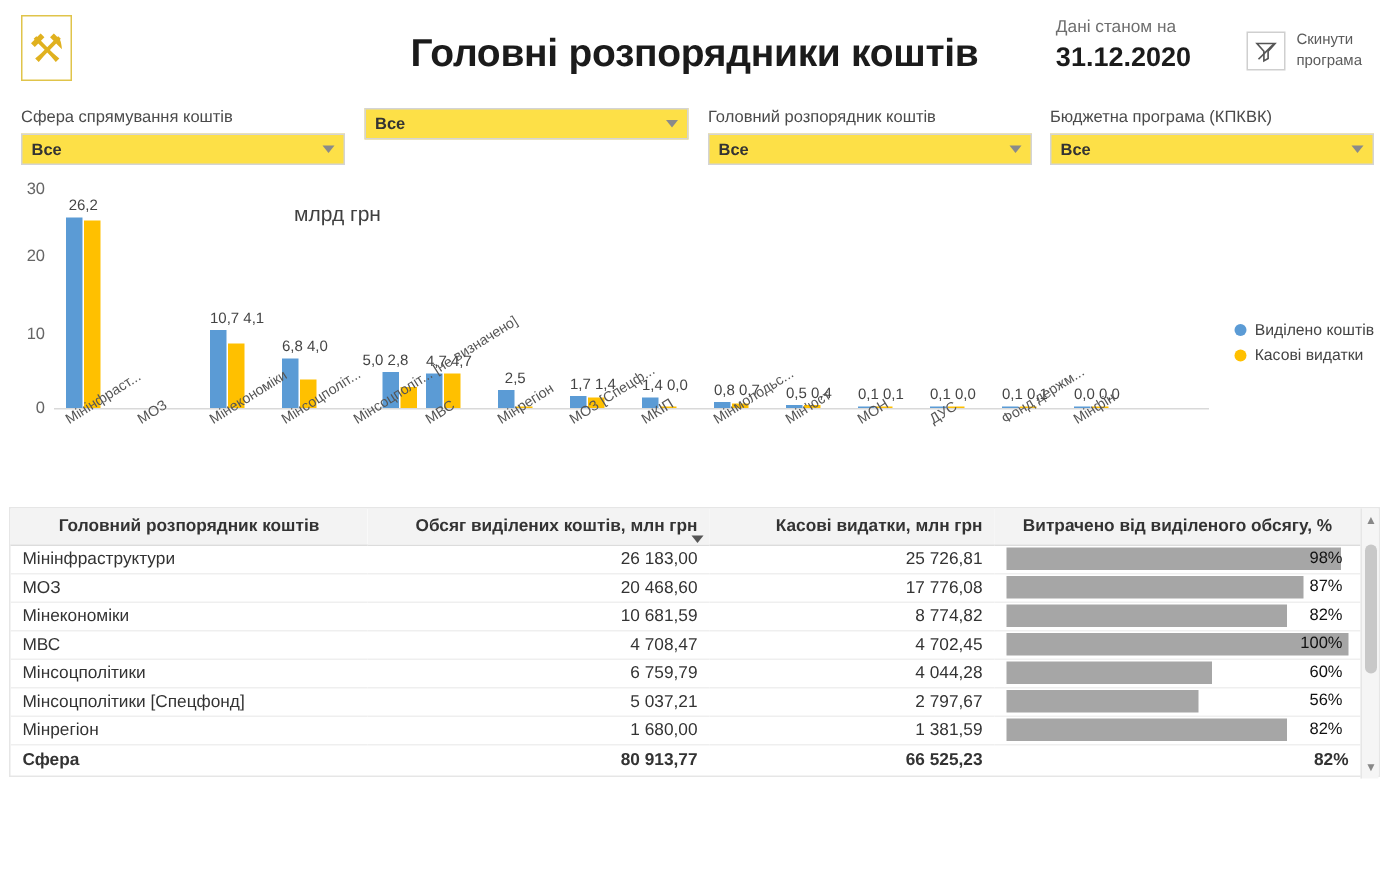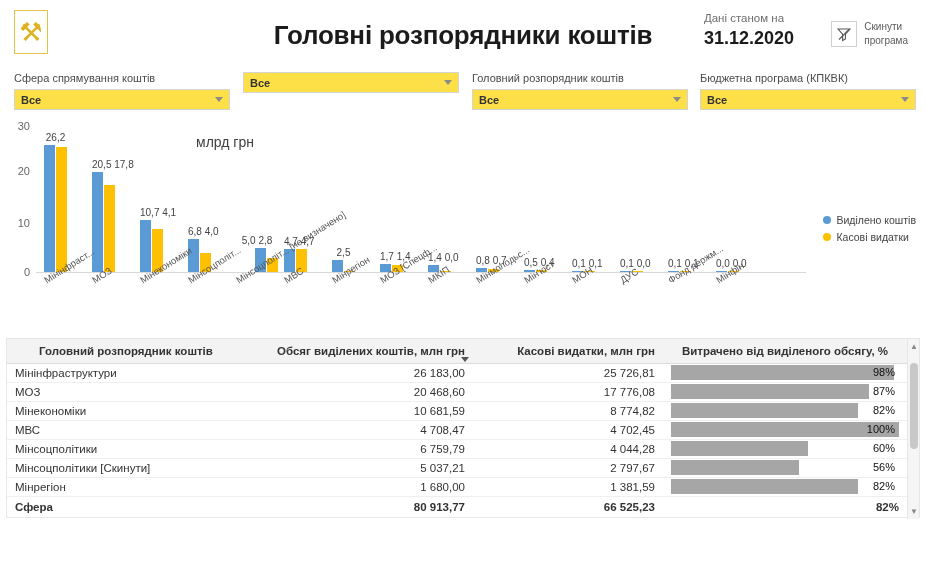--- a/index.html
+++ b/index.html
@@ -154,25 +154,20 @@
       <div class="y-tick" style="top: 97.3333px;">10</div>
       <div class="y-tick" style="top: 45px;">20</div>
       <div class="y-tick" style="top: 0px;">30</div>
     </div>
   <div class="plot" id="plot">
       <div class="bargroup" style="left: 8px;">
         <div class="blabels">26,2</div>
         <div class="bar alloc" style="height: 127.507px;"></div>
         <div class="bar cash" style="height: 125.073px;"></div>
       </div>
-      <div class="bargroup" style="left: 56px;">
-        <div class="blabels">20,5 17,8</div>
-        <div class="bar alloc" style="height: 99.7667px;"></div>
-        <div class="bar cash" style="height: 86.6267px;"></div>
-      </div>
       <div class="bargroup" style="left: 104px;">
         <div class="blabels">10,7 4,1</div>
         <div class="bar alloc" style="height: 52.0733px;"></div>
         <div class="bar cash" style="height: 42.8267px;"></div>
       </div>
       <div class="bargroup" style="left: 152px;">
         <div class="blabels">6,8 4,0</div>
         <div class="bar alloc" style="height: 33.0933px;"></div>
         <div class="bar cash" style="height: 19.4667px;"></div>
       </div>
@@ -323,21 +318,21 @@
           <td class="num">6 759,79</td>
           <td class="num">4 044,28</td>
           <td class="bar-cell">
             <div class="pct-wrap">
               <div class="pct-fill" style="width: 60%;"></div>
               <div class="pct-text">60%</div>
             </div>
           </td>
         </tr>
         <tr>
-          <td class="c0">Мінсоцполітики [Скинути]</td>
+          <td class="c0">Мінсоцполітики [Спецфонд]</td>
           <td class="num">5 037,21</td>
           <td class="num">2 797,67</td>
           <td class="bar-cell">
             <div class="pct-wrap">
               <div class="pct-fill" style="width: 56%;"></div>
               <div class="pct-text">56%</div>
             </div>
           </td>
         </tr>
         <tr>

